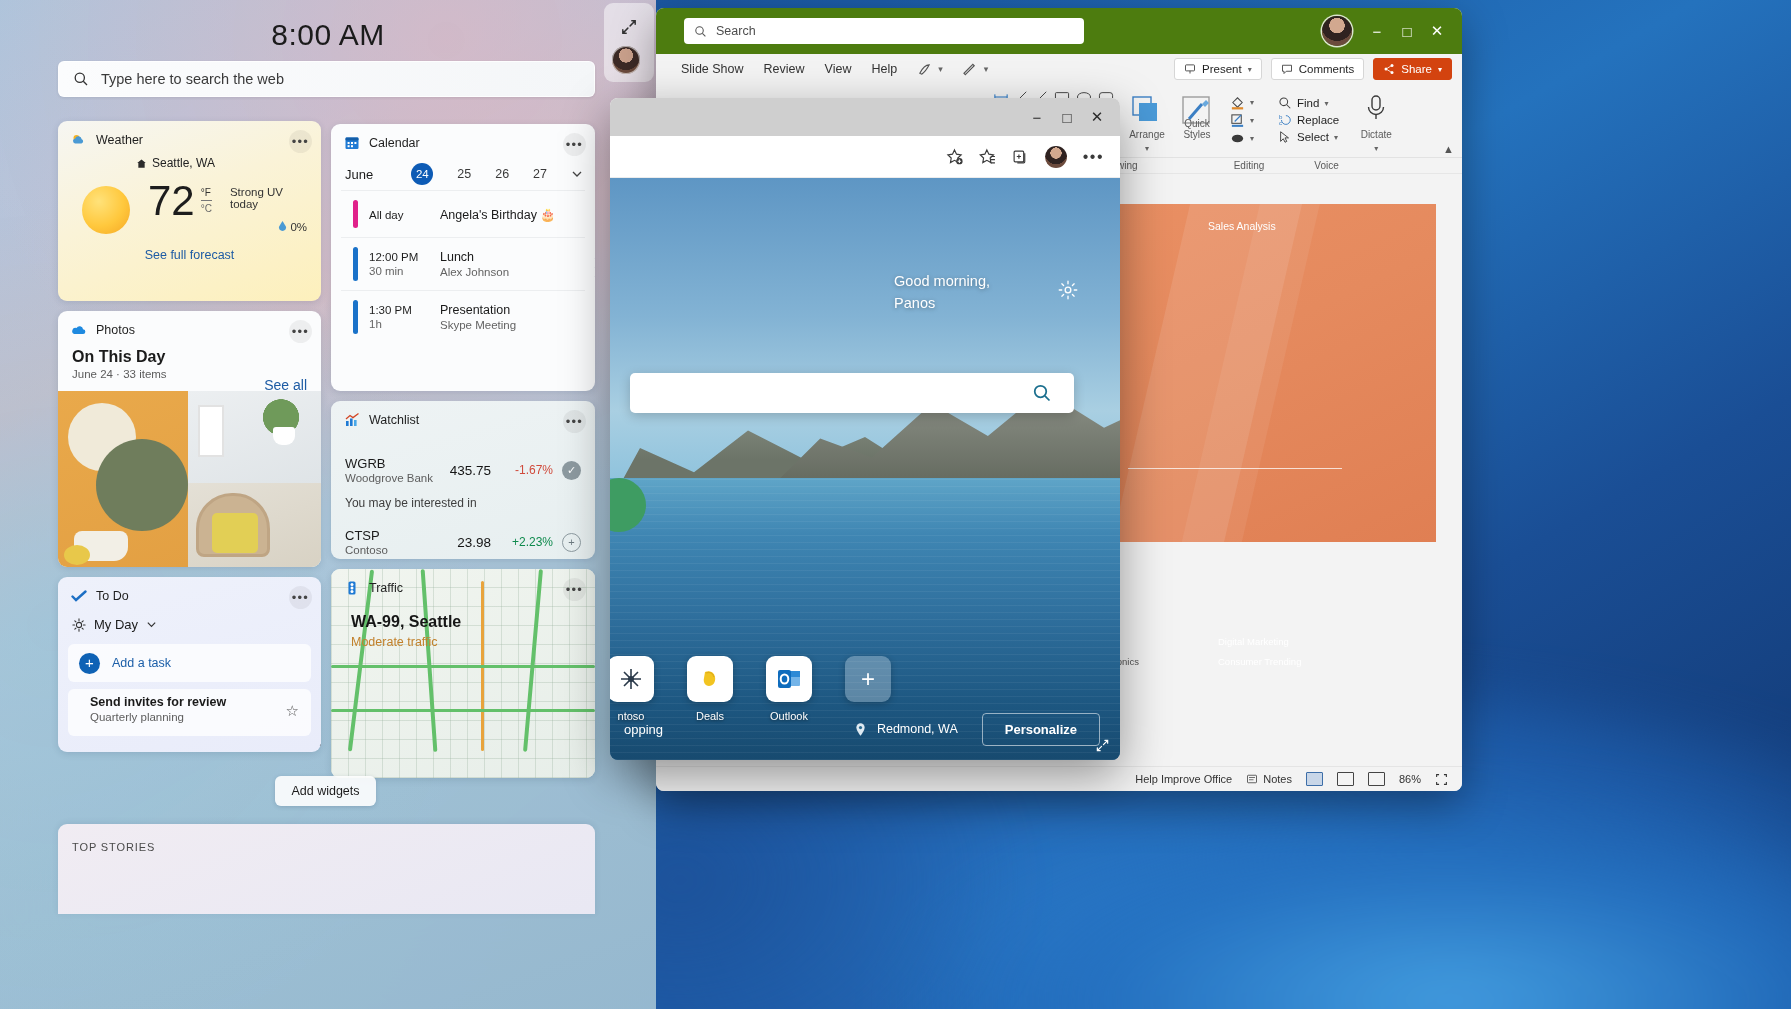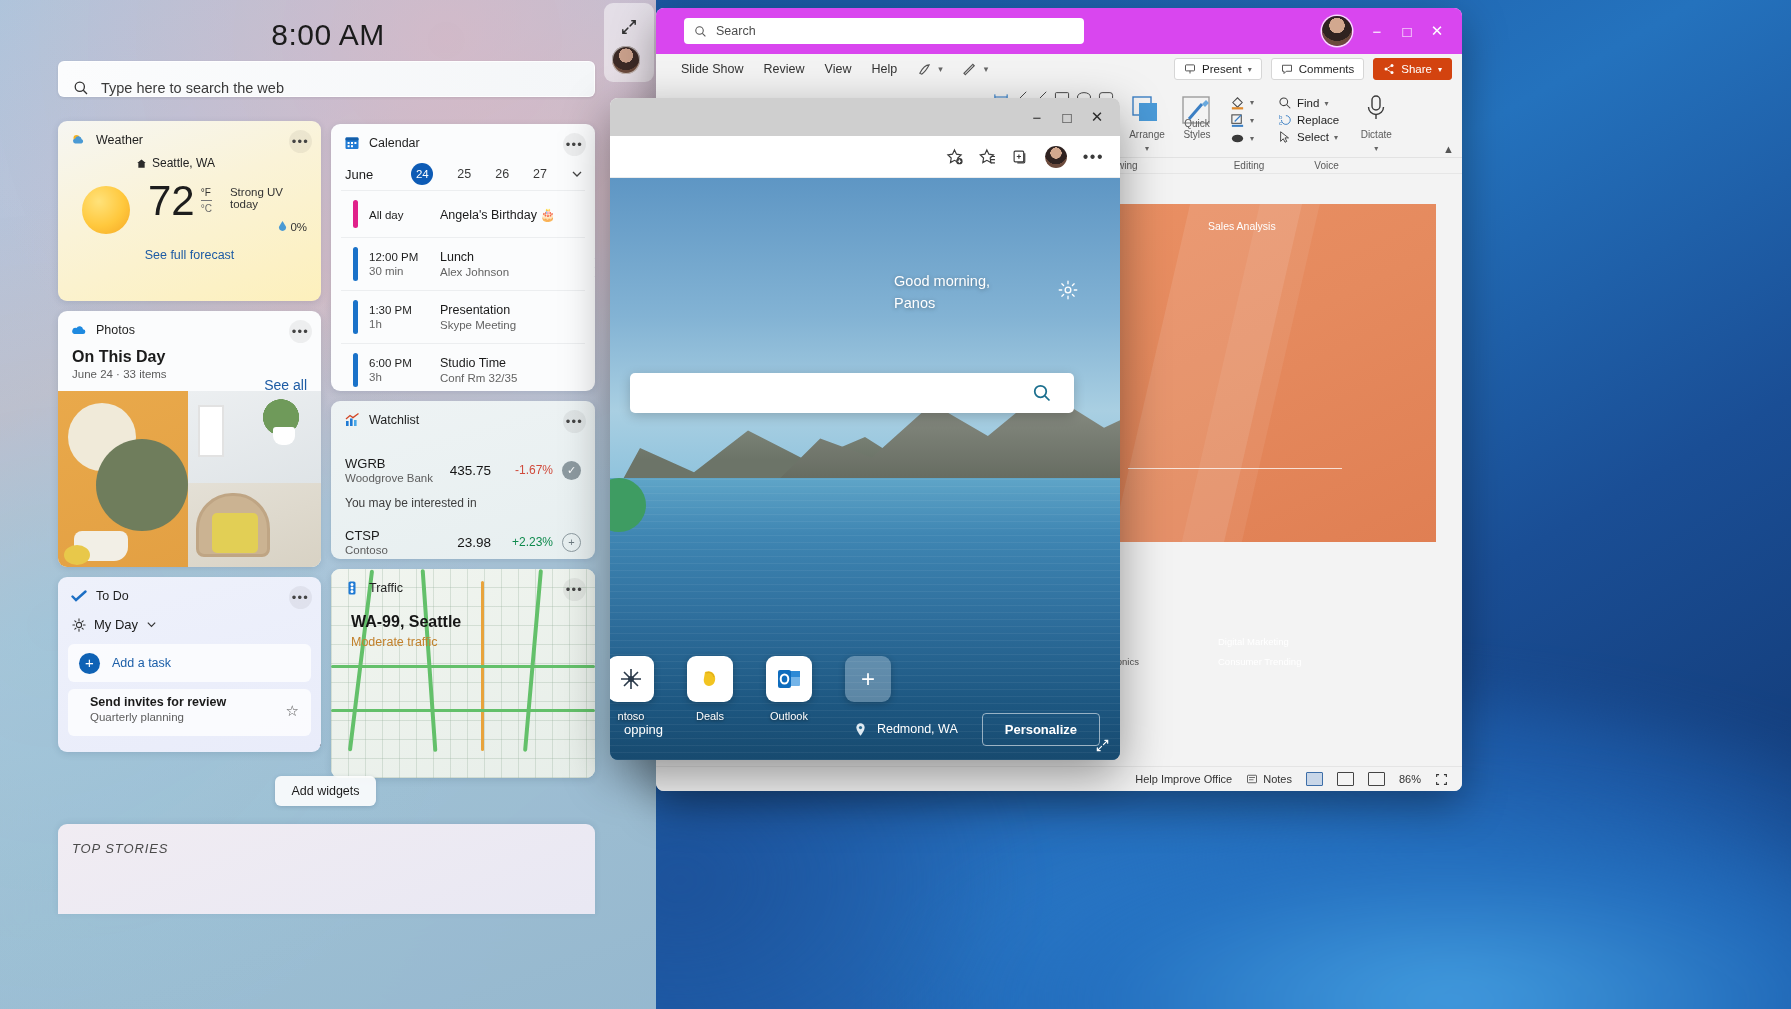--- a/index.html
+++ b/index.html
@@ -47,21 +47,21 @@
   }
   .w-clock {
     position:absolute; top:18px; left:0; width:656px;
     text-align:center; font-size:30px; color:#1b1b1b; font-weight:400;
     letter-spacing:.5px; z-index:3;
   }
   .w-search {
     position:absolute; left:58px; top:61px; width:537px; height:36px;
     background: linear-gradient(90deg,#fbfcfd,#f4f6f8);
     border:1px solid rgba(255,255,255,.8);
-    border-radius:6px; display:flex; align-items:flex-end; gap:12px;
+    border-radius:6px; display:flex; align-items:center; gap:12px;
     padding:0 14px; box-shadow:0 1px 3px rgba(0,0,0,.09); z-index:3;
   }
   .w-search .ph { font-size:14.5px; color:#3a3a3a; }
 
   .wcol { position:absolute; z-index:3; }
   #colL { left:58px; top:121px; width:263px; }
   #colR { left:331px; top:124px; width:264px; }
 
   .card {
     border-radius:9px; margin-bottom:10px; position:relative;
@@ -192,21 +192,21 @@
     position:absolute; left:275px; top:776px; width:101px; height:30px; z-index:4;
     background:rgba(252,253,253,.92); border-radius:6px;
     font-size:12.5px; color:#1b1b1b; display:flex; align-items:center; justify-content:center;
     box-shadow:0 1px 4px rgba(30,50,80,.18);
   }
   #topstories {
     position:absolute; left:58px; top:824px; width:537px; height:90px; z-index:3;
     background:linear-gradient(160deg,rgba(244,238,243,.96),rgba(236,234,244,.96));
     border-radius:9px 9px 0 0; box-shadow:0 -1px 6px rgba(30,50,80,.1);
   }
-  .ts-lbl { font-size:13px; letter-spacing:.9px; color:#4a4a4a; padding:17px 0 0 14px;font-style:italic; }
+  .ts-lbl { font-size:11px; letter-spacing:.9px; color:#4a4a4a; padding:17px 0 0 14px; }
 
   
   #rail {
     position:absolute; left:604px; top:3px; width:50px; height:79px; z-index:6;
     background:rgba(250,250,251,.55); border-radius:9px;
   }
   .rail-exp { position:absolute; left:16px; top:15px; width:18px;height:18px;color:#333; }
   #railav {
     position:absolute; left:612px; top:46px; width:28px; height:28px; border-radius:50%;
     background:radial-gradient(circle at 50% 34%, #caa18c 0 30%, #3c2a26 31% 62%, #6b4a3c 63%);
@@ -215,21 +215,21 @@
   #railbar{ position:absolute; left:637px; top:418px; width:5px;height:60px;border-radius:3px;
             background:rgba(255,255,255,.85); z-index:7;}
 
   
   #ppt {
     position:absolute; left:656px; top:8px; width:806px; height:783px; z-index:10;
     background:#f3f3f3; border-radius:8px; overflow:hidden;
     box-shadow:0 14px 44px rgba(0,0,0,.36);
   }
   .ppt-title {
-    height:46px; background:#d946ef; display:flex; align-items:center; padding:0 10px;
+    height:46px; background:#4d7c0f; display:flex; align-items:center; padding:0 10px;
   }
   .ppt-search {
     width:400px; height:26px; background:#fff; border-radius:4px; margin-left:18px;
     display:flex; align-items:center; gap:9px; padding:0 10px;
     font-size:12.5px; color:#4d4d4d;
   }
   .ppt-avatar {
     width:30px;height:30px;border-radius:50%; margin-left:auto; margin-right:10px;
     background:radial-gradient(circle at 50% 32%, #d2a88f 0 30%, #2f2220 31% 60%, #6b4a3c 61%);
     box-shadow:0 0 0 1.5px rgba(255,255,255,.8);
@@ -531,31 +531,20 @@
           <span class="ev-time">
             <span class="a" style="display:block">1:30 PM</span>
             <span class="b" style="display:block">1h</span>
           </span>
           <span class="ev-txt">
             <span class="a" style="display:block">Presentation</span>
             <span class="b" style="display:block">Skype Meeting</span>
           </span>
         </div>
 
-        <div class="ev">
-          <span class="bar" style="height:34px;background:#1a72c9"></span>
-          <span class="ev-time">
-            <span class="a" style="display:block">6:00 PM</span>
-            <span class="b" style="display:block">3h</span>
-          </span>
-          <span class="ev-txt">
-            <span class="a" style="display:block">Studio Time</span>
-            <span class="b" style="display:block">Conf Rm 32/35</span>
-          </span>
-        </div>
       </div>
 
       <div class="card" id="watchlist">
         <div class="card-head">
           <svg class="ico" viewBox="0 0 16 16">
             <rect x="2" y="9" width="2.6" height="5" fill="#1f7ad4"></rect>
             <rect x="6" y="6.5" width="2.6" height="7.5" fill="#1f7ad4"></rect>
             <rect x="10" y="8" width="2.6" height="6" fill="#4aa8e8"></rect>
             <path d="M2 7 6 3.5 9 5.6 14.5 1.5" fill="none" stroke="#d24726" stroke-width="1.3"></path>
           </svg>

